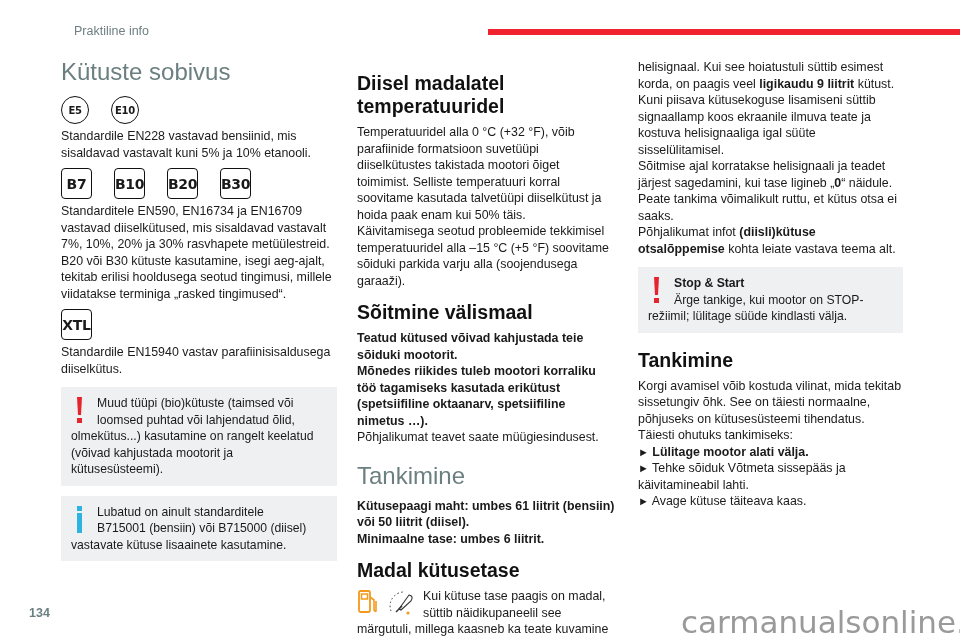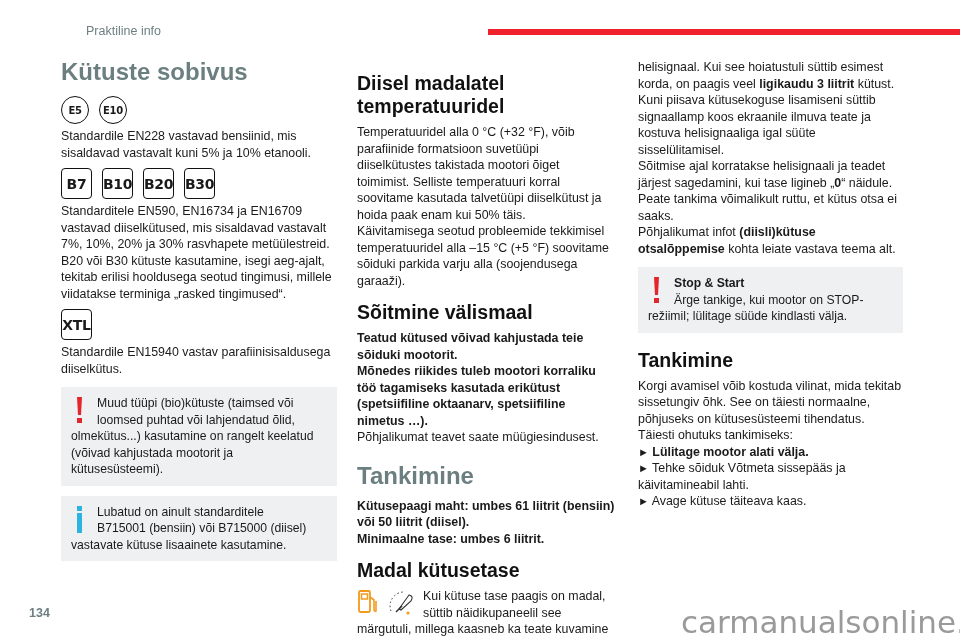--- a/index.html
+++ b/index.html
@@ -2,34 +2,34 @@
 <html><head>
 <meta charset="utf-8">
 <style>
   html, body { margin:0; padding:0; }
   body {
     width:960px; height:640px; position:relative; overflow:hidden;
     background:#ffffff; color:#1a1a1a;
     font-family:"Liberation Sans", sans-serif;
   }
   .section-label {
-    position:absolute; left:74px; top:24px; font-size:12.5px; color:#6e7f80;margin-left:12px;
+    position:absolute; left:74px; top:24px; font-size:12.5px; color:#6e7f80;
   }
   .red-bar {
     position:absolute; left:488px; top:29px; width:472px; height:6px; background:#f0222e;
   }
   .col { position:absolute; top:52px; }
   .col1 { left:61px; width:276px; }
   .col2 { left:357px; width:258px; }
   .col3 { left:638px; width:265px; top:59px; }
   p { margin:0; font-size:12.4px; line-height:16.5px; }
   b { font-weight:bold; }
-  .h-light { font-size:24px; color:#6b7f80; font-weight:bold; margin:6px 0 10px 0; line-height:28px; }
+  .h-light { font-size:24px; color:#6b7f80; font-weight:normal; margin:6px 0 10px 0; line-height:28px; }
   .h-bold { font-size:19.5px; font-weight:bold; color:#111; margin:0 0 6px 0; line-height:23px; }
-  .badges { display:flex; gap:10px; margin:4px 0 4px 0; }
+  .badges { display:flex; gap:22px; margin:4px 0 4px 0; }
   .circ {
     width:26px; height:26px; border:1.3px solid #111; border-radius:50%;
     display:flex; align-items:center; justify-content:center;
     font-size:10px; font-weight:bold; font-family:"DejaVu Sans", sans-serif; letter-spacing:-0.3px;
   }
   .sq {
     width:29px; height:29px; border:1.4px solid #111; border-radius:4px;
     display:flex; align-items:center; justify-content:center;
     font-size:14px; font-weight:bold; font-family:"DejaVu Sans", sans-serif; letter-spacing:-0.3px;
   }
@@ -115,21 +115,21 @@
         <path d="M12 20 L22 6 Q27 7 24 12 L14 21 Z" fill="none" stroke="#333" stroke-width="1.1"></path>
         <line x1="9" y1="23" x2="15" y2="17" stroke="#333" stroke-width="1.4"></line>
         <circle cx="21" cy="24" r="1.6" fill="#f39a1c"></circle>
       </svg>
     </div>
     <p>Kui kütuse tase paagis on madal, süttib näidikupaneelil see märgutuli, millega kaasneb ka teate kuvamine ja</p>
   </div>
 </div>
 
 <div class="col col3">
-  <p><span>helisignaal. Kui see hoiatustuli süttib esimest korda, on paagis veel </span><b>ligikaudu 3 liitrit</b><span> kütust.</span></p>
+  <p><span>helisignaal. Kui see hoiatustuli süttib esimest korda, on paagis veel </span><b>ligikaudu 9 liitrit</b><span> kütust.</span></p>
   <p>Kuni piisava kütusekoguse lisamiseni süttib signaallamp koos ekraanile ilmuva teate ja kostuva helisignaaliga igal süüte sisselülitamisel.</p>
   <p><span>Sõitmise ajal korratakse helisignaali ja teadet järjest sagedamini, kui tase ligineb „</span><b>0</b><span>“ näidule.</span></p>
   <p>Peate tankima võimalikult ruttu, et kütus otsa ei saaks.</p>
   <p><span>Põhjalikumat infot </span><b>(diisli)kütuse otsalõppemise</b><span> kohta leiate vastava teema alt.</span></p>
 
   <div class="note" style="margin-top:10px">
     <div class="glyph">
         <div class="warn-mark"></div>
         <div class="warn-dot"></div>
       </div>

